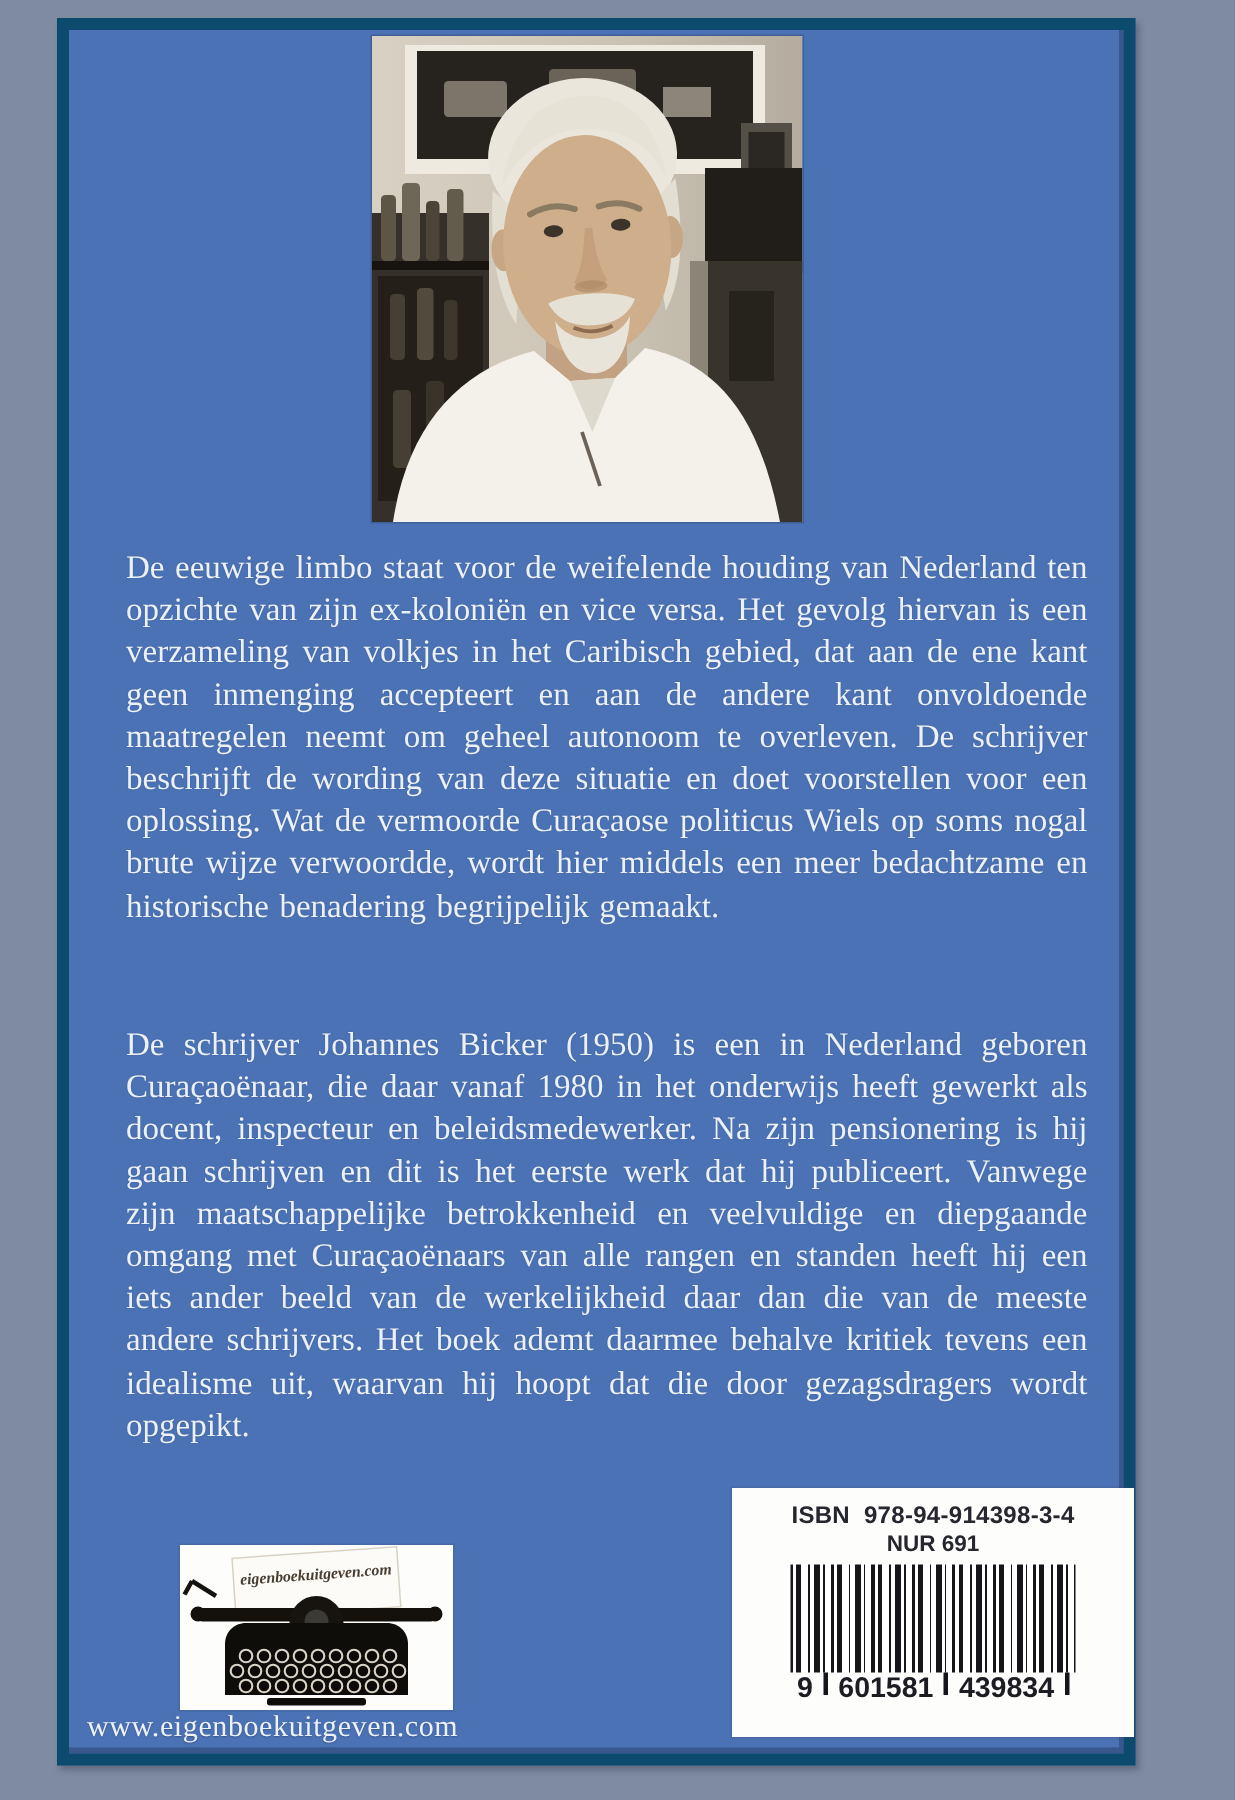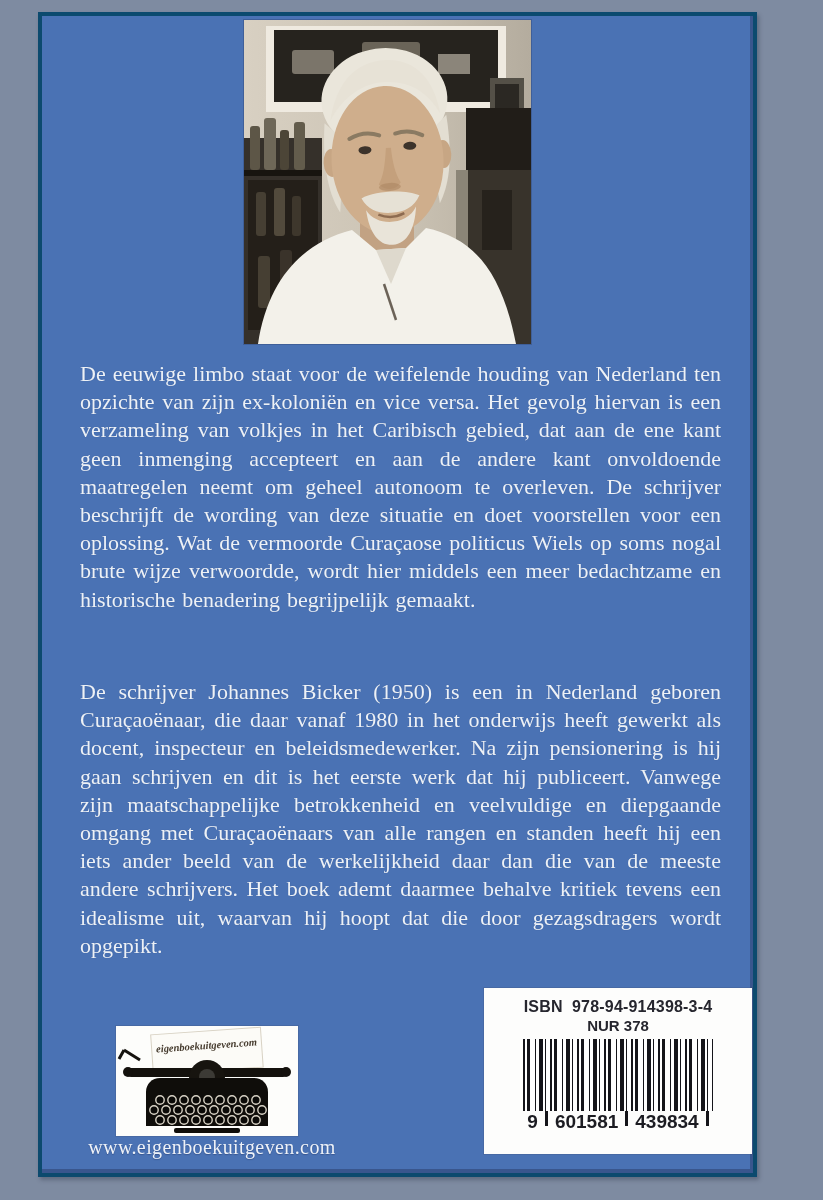--- a/index.html
+++ b/index.html
@@ -5,21 +5,21 @@
   * { margin:0; padding:0; box-sizing:border-box; }
   html,body { background:#7e8ba1; }
   .page {
     position:relative; width:823px; height:1200px; overflow:hidden;
     background:#7e8ba1;
     font-family:"Liberation Serif", serif;
   }
   .cover {
     position:absolute; left:38px; top:12px; width:719px; height:1165px;
     background:#4a72b4;
-    border:4px solid #0c4a6e;
+    border:8px solid #0c4a6e;
     box-shadow: inset -3px -4px 0 rgba(25,35,70,0.35), 2px 3px 4px rgba(40,48,70,0.35);
   }
   
   .photo {
     position:absolute; left:202px; top:4px; width:287px; height:324px;
     box-shadow:0 0 0 1px rgba(30,40,70,.25);
   }
   
   .para {
     position:absolute; left:38px; width:641px;
@@ -29,22 +29,22 @@
     text-shadow:0 0 1px rgba(20,40,90,.25);
   }
   .para.p1 { top:344px; }
   .para.p2 { top:662px; }
   
   .logo-box {
     position:absolute; left:74px; top:1010px; width:182px; height:110px;
     background:#fdfdfb; box-shadow:0 0 0 1px rgba(60,70,100,.2);
   }
   .website {
-    position:absolute; left:28px; top:1120px; width:284px;
-    text-align:center; color:#eef2f8; font-size:20px; letter-spacing:.4px;
+    position:absolute; left:12px; top:1120px; width:284px;
+    text-align:left; color:#eef2f8; font-size:20px; letter-spacing:.4px;
     text-shadow:0 1px 1px rgba(30,45,90,.4);
   }
   
   .isbn-box {
     position:absolute; left:442px; top:972px; width:268px; height:166px;
     background:#fdfdfc; box-shadow:0 0 0 1px rgba(60,70,100,.2);
     padding-top:10px;
     font-family:"Liberation Sans", sans-serif; color:#26262e;
     text-align:center;
   }
@@ -190,21 +190,21 @@
             <circle cx="140" cy="94" r="4.2"></circle>
         </g>
         <rect x="58" y="102" width="66" height="5" rx="2" fill="#0f0d0a"></rect>
       </svg>
     </div>
 
     <div class="website">www.eigenboekuitgeven.com</div>
 
     <div class="isbn-box">
       <div class="isbn-line1">ISBN  978-94-914398-3-4</div>
-      <div class="isbn-line2">NUR 378</div>
+      <div class="isbn-line2">NUR 691</div>
       <div class="bars"></div>
       <div class="bar-digits">
         <span>9</span>
         <i class="guard"></i>
         <span>601581</span>
         <i class="guard"></i>
         <span>439834</span>
         <i class="guard"></i>
       </div>
     </div>

